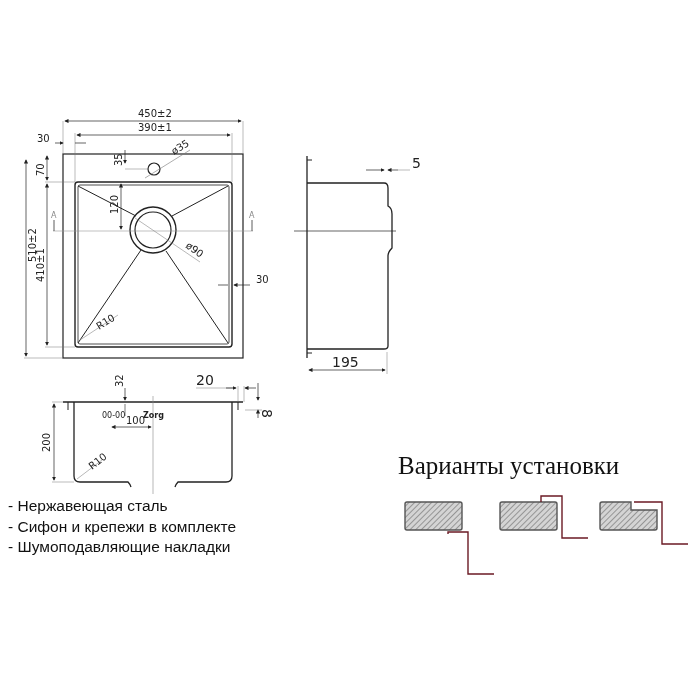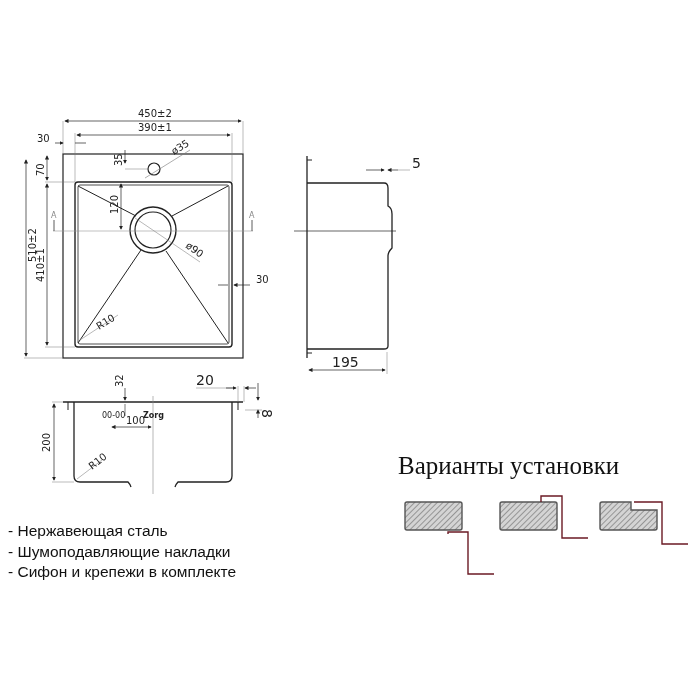--- a/index.html
+++ b/index.html
@@ -1,20 +1,20 @@
 <!DOCTYPE html>
 <html><head>
 <meta charset="utf-8">
 <style>
   html, body { margin:0; padding:0; background:#ffffff; }
   body { width:700px; height:700px; position:relative; overflow:hidden; font-family:"DejaVu Sans", sans-serif; }
   svg.drawing { position:absolute; left:0; top:0; }
   .dim { font-family:"DejaVu Sans", sans-serif; font-size:10px; fill:#222; }
   .dim-big { font-family:"DejaVu Sans", sans-serif; font-size:14px; fill:#222; }
-  .features { position:absolute; left:8px; top:496px; font-family:"Liberation Sans", sans-serif; font-size:15.5px; color:#111; line-height:20.5px;margin-top:25px; }
+  .features { position:absolute; left:8px; top:496px; font-family:"Liberation Sans", sans-serif; font-size:15.5px; color:#111; line-height:20.5px; }
   .features div { white-space:nowrap; }
   .install-title { position:absolute; left:398px; top:452px; font-family:"Liberation Serif", serif; font-size:25px; color:#111; white-space:nowrap; }
 </style>
 </head>
 <body>
 
 <svg class="drawing" width="700" height="700" viewBox="0 0 700 700">
   <defs>
     <marker id="arr" markerWidth="6" markerHeight="6" refX="5" refY="3" orient="auto-start-reverse">
       <path d="M0,0 L6,3 L0,6 z" fill="#222"></path>
@@ -164,17 +164,17 @@
     <path d="M541,502 L541,496 L562,496 L562,538 L588,538" fill="none" stroke="#6b1a24" stroke-width="1.4"></path>
   </g>
   <g>
     <path d="M600,504 Q600,502 602,502 L631,502 L631,510 L657,510 L657,528 Q657,530 655,530 L602,530 Q600,530 600,528 Z" fill="url(#hatch)" stroke="#555" stroke-width="1.4"></path>
     <path d="M634,502 L662,502 L662,544 L688,544" fill="none" stroke="#6b1a24" stroke-width="1.4"></path>
   </g>
 </svg>
 
 <div class="features">
   <div>- Нержавеющая сталь</div>
+  <div>- Сифон и крепежи в комплекте</div>
   <div>- Шумоподавляющие накладки</div>
-  <div>- Сифон и крепежи в комплекте</div>
 </div>
 
 <div class="install-title">Варианты установки</div>
 
 </body></html>

